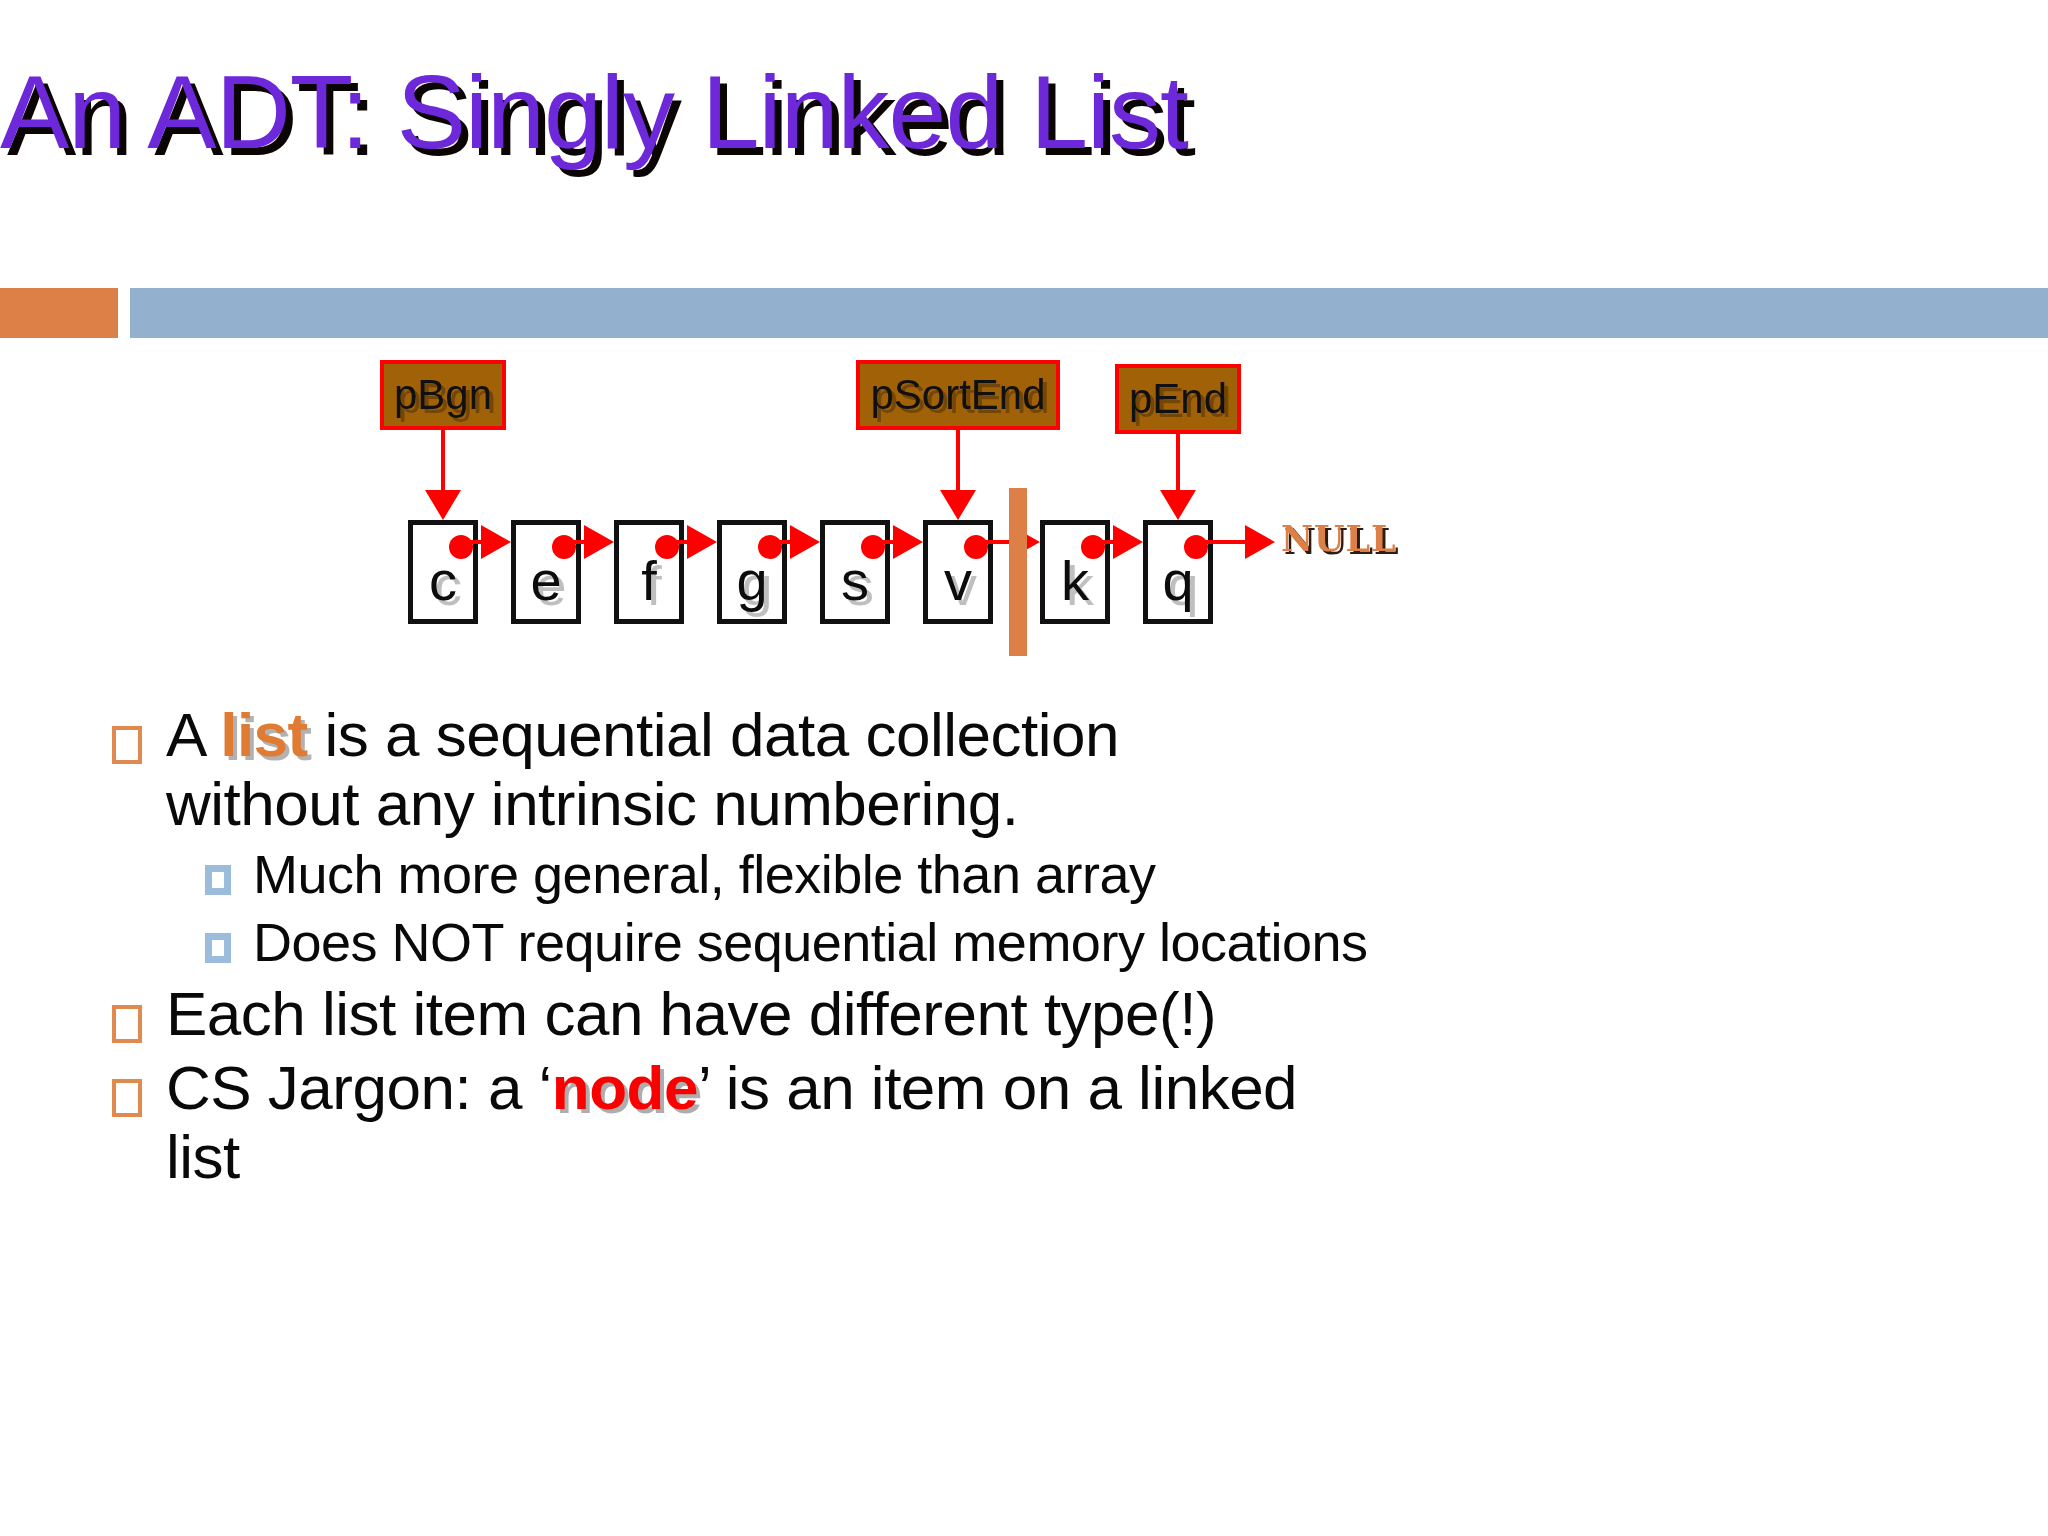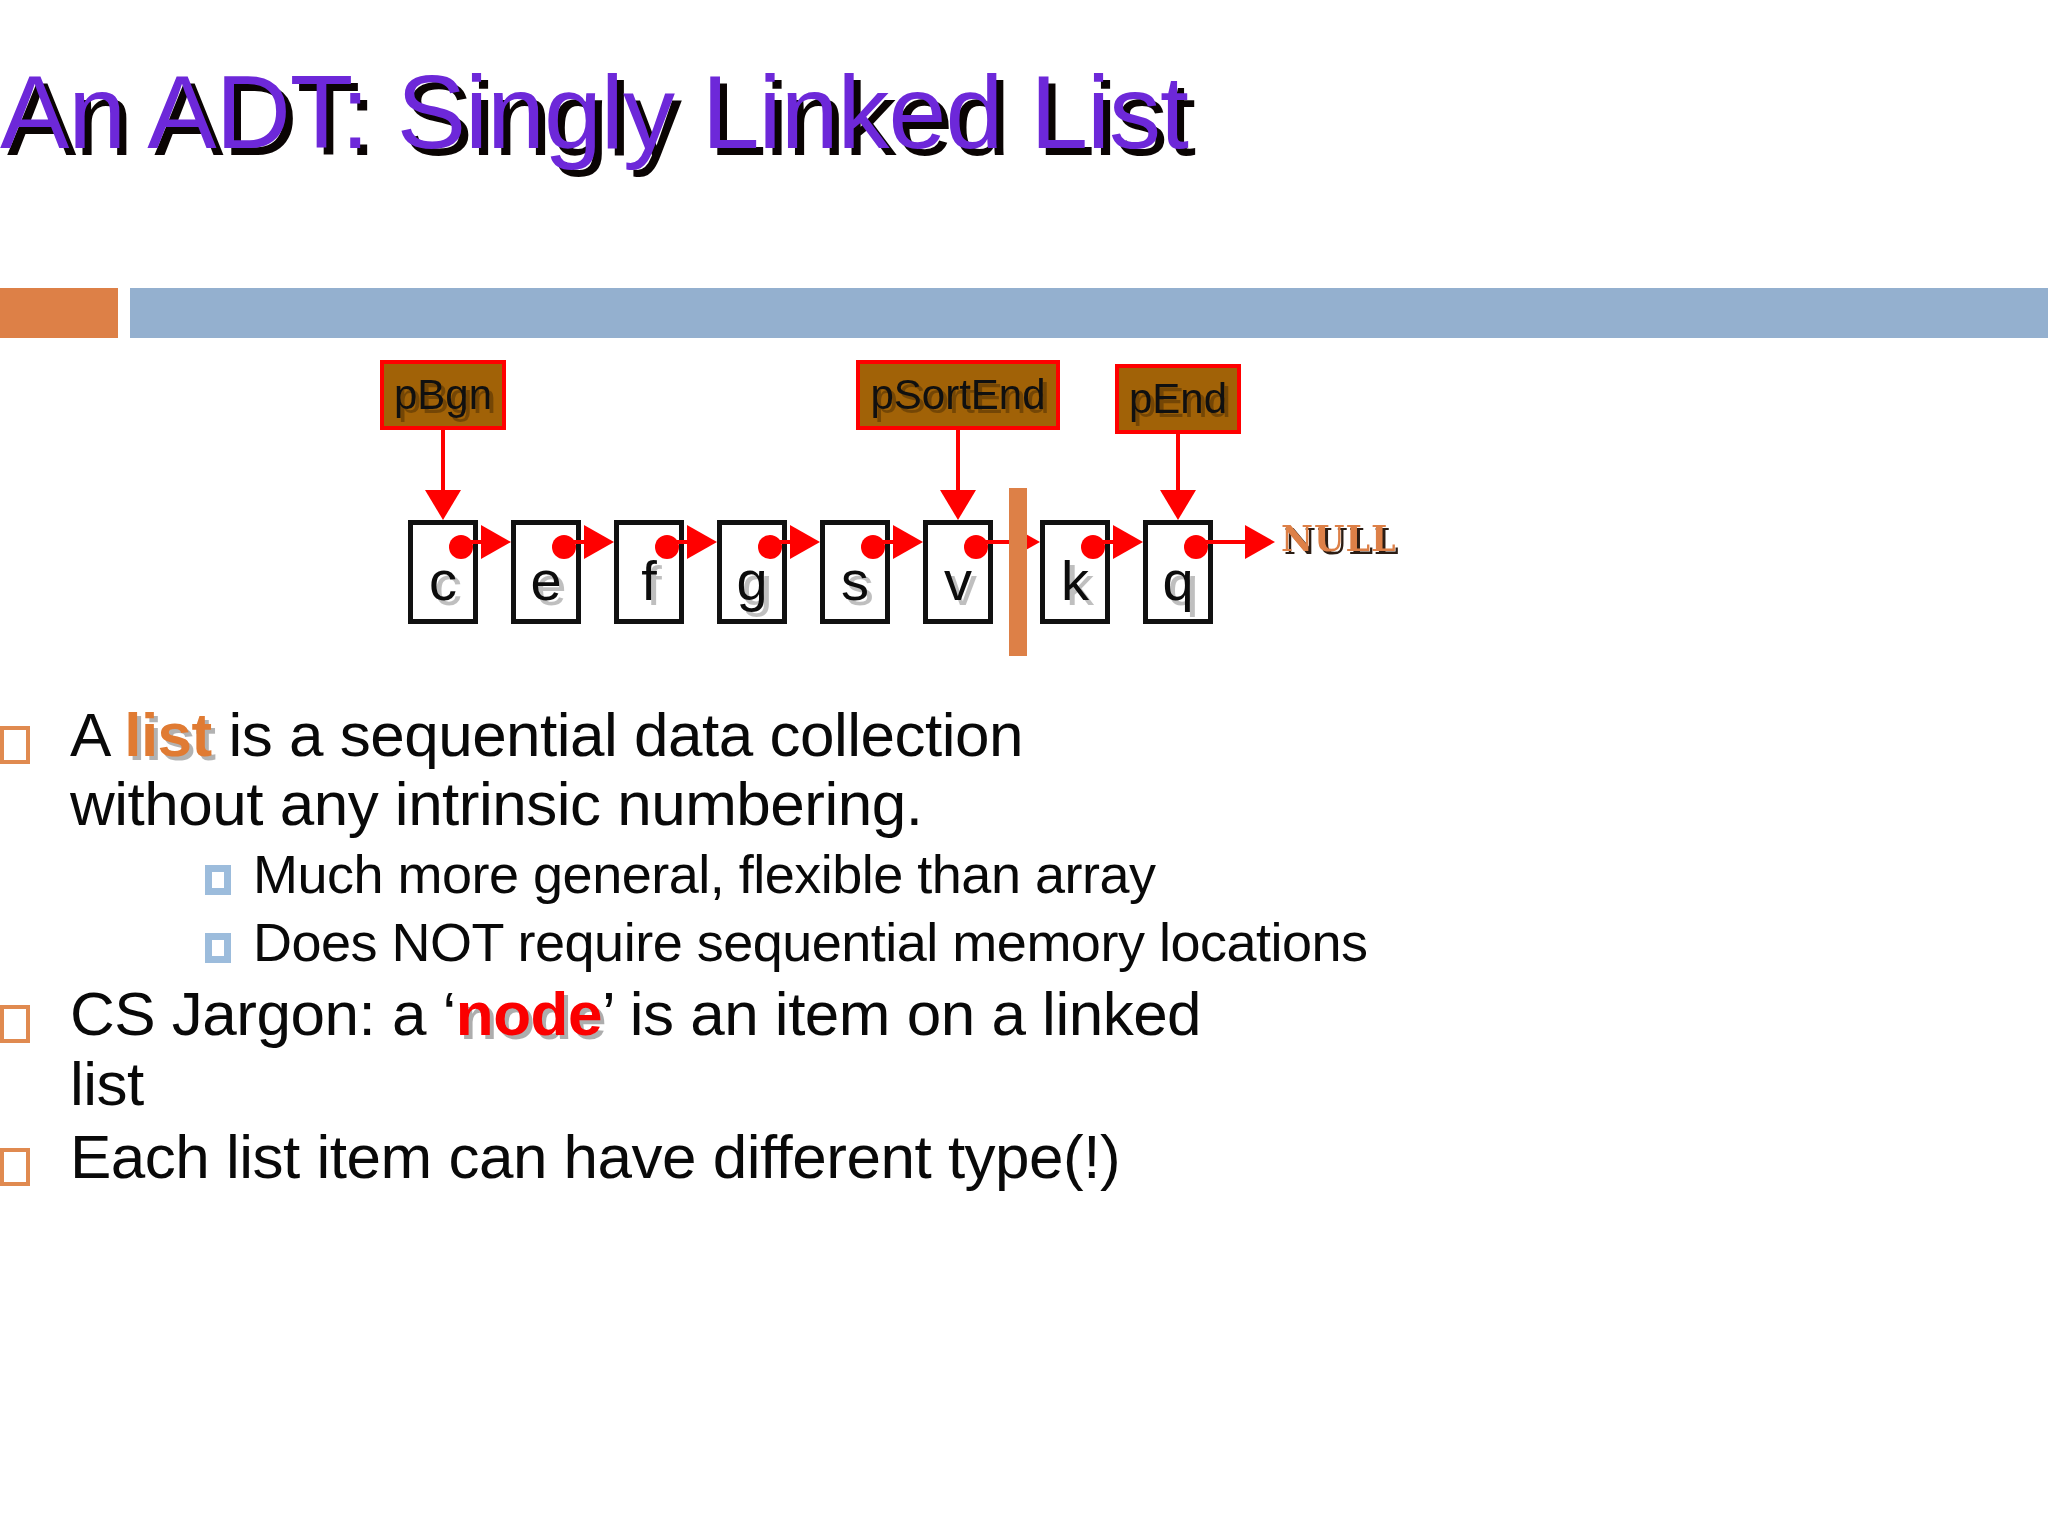--- a/index.html
+++ b/index.html
@@ -155,22 +155,22 @@
     position: absolute;
     left: 0;
     top: 700px;
     width: 2048px;
   }
   .bullet-row {
     display: flex;
     align-items: flex-start;
   }
   .bullet-l1 {
+    padding-left: 112px;
     margin-bottom: 4px;
-    gap: 16px;
   }
   .bullet-l2 {
     padding-left: 205px;
     margin-bottom: 6px;
   }
   .marker-l1 {
     flex: 0 0 auto;
     width: 30px;
     height: 38px;
     border: 4px solid #e08a50;
@@ -308,19 +308,19 @@
     <div class="bullet-row bullet-l2">
       <div class="marker-l2"></div>
       <div class="bullet-text-l2"><span>Much more general, flexible than array</span></div>
     </div>
     <div class="bullet-row bullet-l2">
       <div class="marker-l2"></div>
       <div class="bullet-text-l2"><span>Does NOT require sequential memory locations</span></div>
     </div>
     <div class="bullet-row bullet-l1">
       <div class="marker-l1"></div>
-      <div class="bullet-text-l1"><span>CS Jargon: a ‘</span><span class="hl-red">node</span><span>’ is an item on a linked list</span></div>
+      <div class="bullet-text-l1"><span>Each list item can have different type(!)</span></div>
     </div>
     <div class="bullet-row bullet-l1">
       <div class="marker-l1"></div>
-      <div class="bullet-text-l1"><span>Each list item can have different type(!)</span></div>
+      <div class="bullet-text-l1"><span>CS Jargon: a ‘</span><span class="hl-red">node</span><span>’ is an item on a linked list</span></div>
     </div>
   </div>
 
 </body></html>

